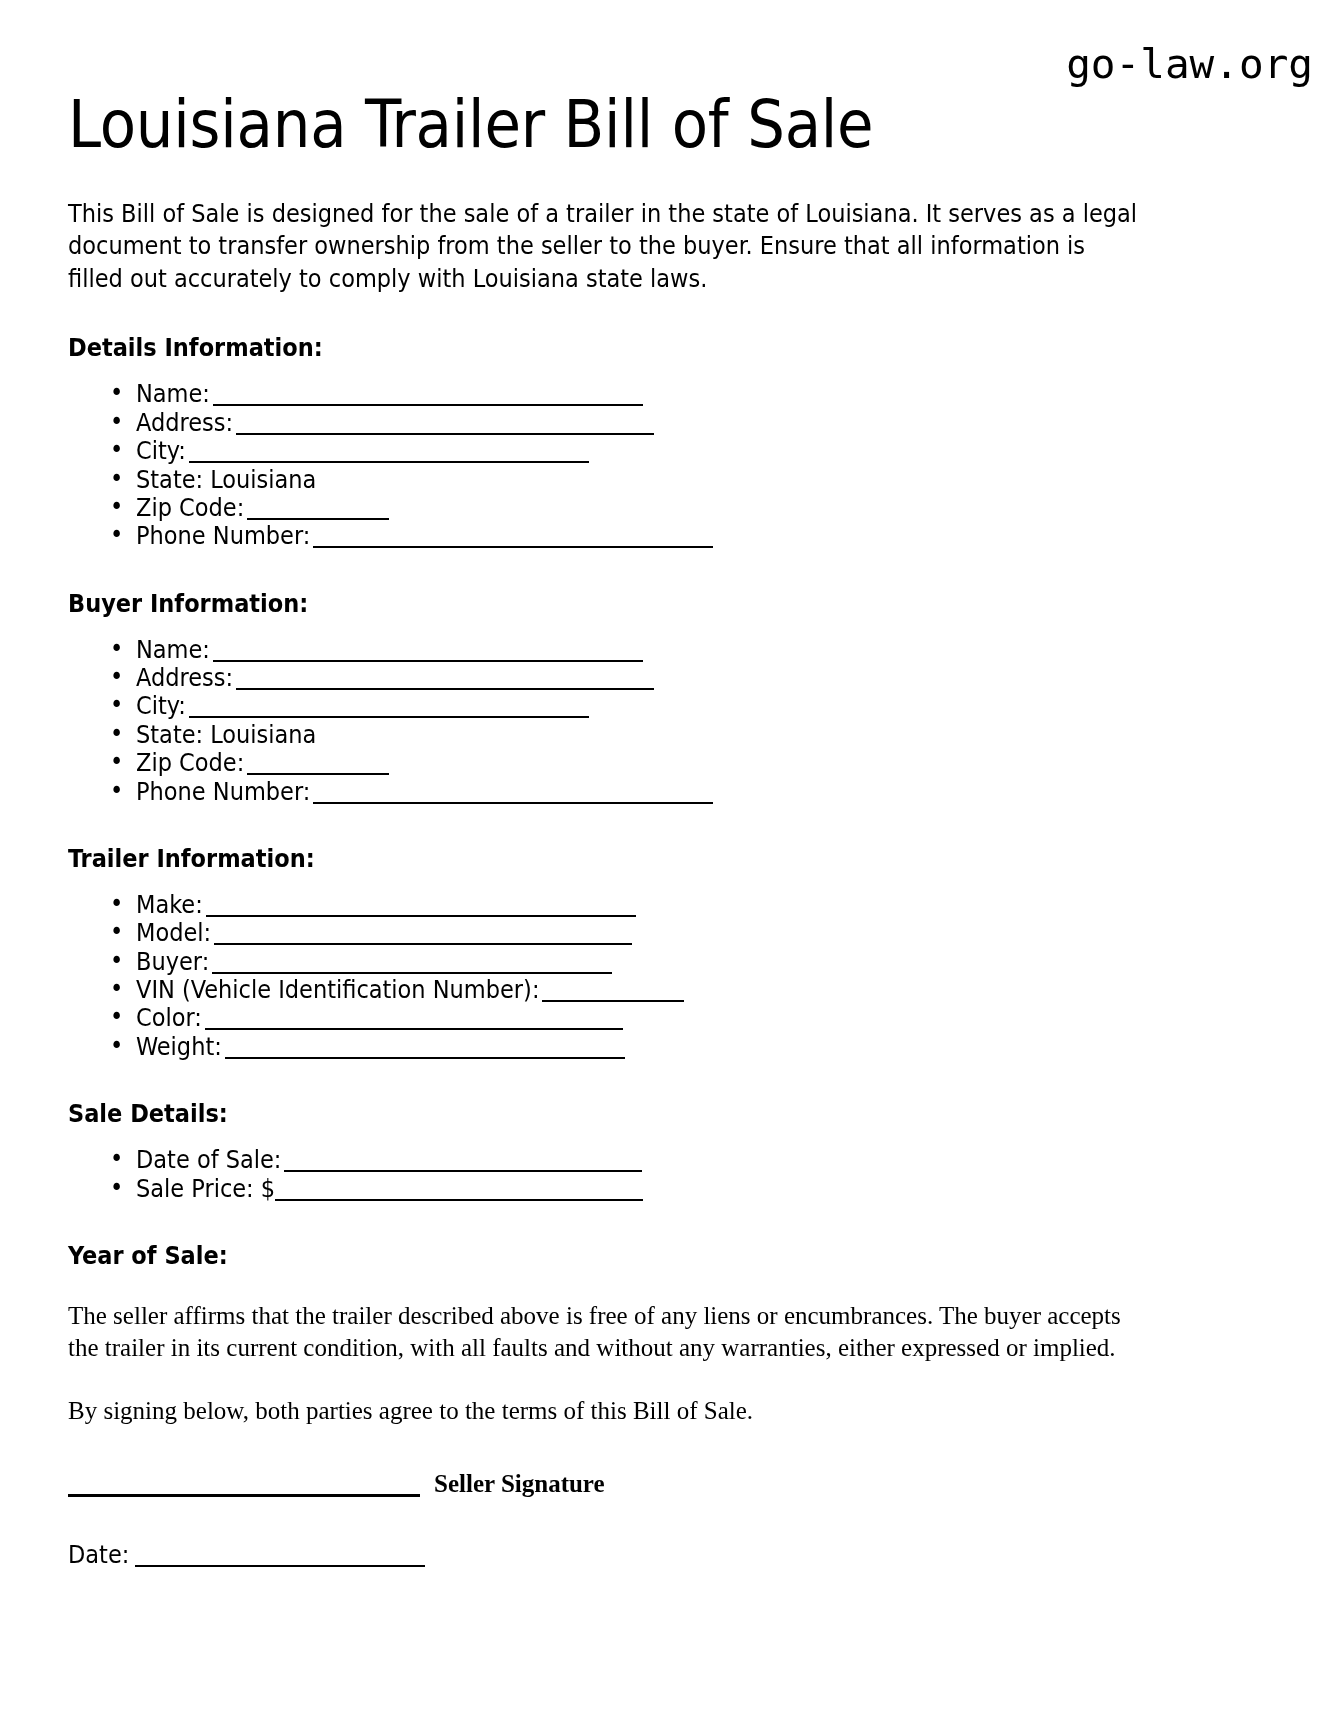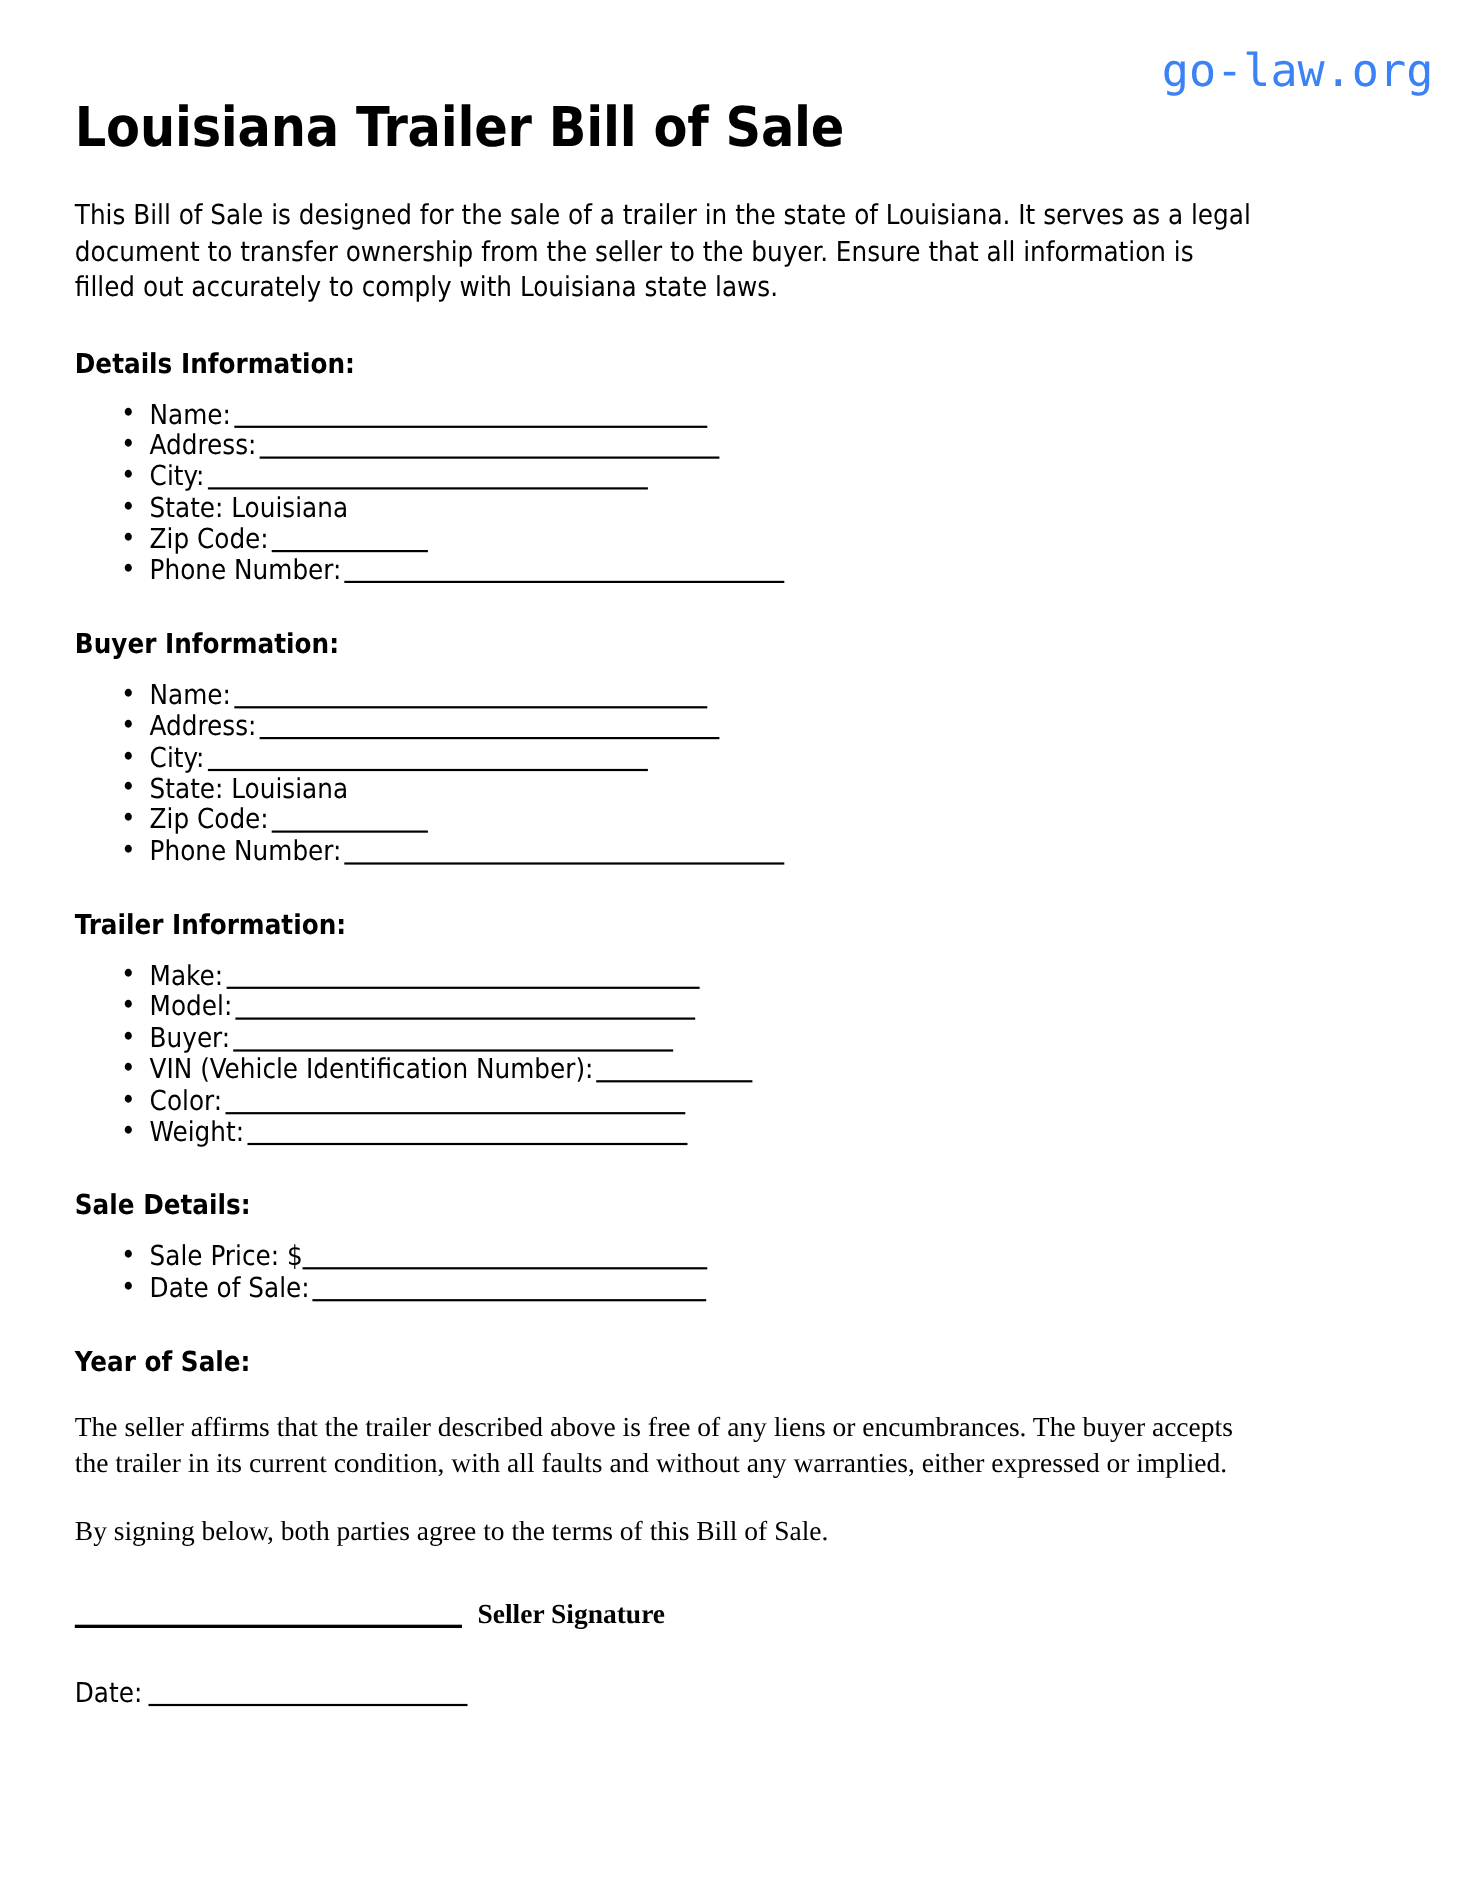--- a/index.html
+++ b/index.html
@@ -18,32 +18,32 @@
     color: #000000;
   }
   .content {
     position: absolute;
     left: 68px;
     top: 36px;
     width: 1120px;
   }
   .brand {
     position: absolute;
-    right: 28px;
+    right: 18px;
     top: 40px;
     font-family: "DejaVu Sans Mono", "Liberation Mono", monospace;
     font-size: 41px;
     letter-spacing: 0px;
-    color: #3b82f6;
+    color: #000000;
     white-space: nowrap;
   }
   h1.doc-title {
     font-family: "DejaVu Sans Condensed", "Liberation Sans Narrow", "Liberation Sans", sans-serif;
-    font-weight: bold;
-    font-size: 50px;
+    font-weight: normal;
+    font-size: 66px;
     line-height: 1.12;
     margin: 52px 0 0 0;
     padding: 0;
     letter-spacing: -0.2px;
   }
   p.intro {
     font-size: 25px;
     line-height: 1.30;
     margin: 36px 0 0 0;
     padding: 0;
@@ -167,22 +167,22 @@
       <li><span>Make:</span><span class="blank w-xl"></span></li>
       <li><span>Model:</span><span class="blank w-lg"></span></li>
       <li><span>Buyer:</span><span class="blank w-md"></span></li>
       <li><span>VIN (Vehicle Identification Number):</span><span class="blank w-sm"></span></li>
       <li><span>Color:</span><span class="blank w-lg"></span></li>
       <li><span>Weight:</span><span class="blank w-md"></span></li>
     </ul>
 
     <h2 class="section-title">Sale Details:</h2>
     <ul class="fields">
+      <li><span>Date of Sale:</span><span class="blank w-date"></span></li>
       <li><span>Sale Price: $</span><span class="blank w-price"></span></li>
-      <li><span>Date of Sale:</span><span class="blank w-date"></span></li>
     </ul>
 
     <h2 class="section-title">Year of Sale:</h2>
     <p class="body-text">The seller affirms that the trailer described above is free of any liens or encumbrances. The buyer accepts the trailer in its current condition, with all faults and without any warranties, either expressed or implied.</p>
 
     <p class="body-text">By signing below, both parties agree to the terms of this Bill of Sale.</p>
 
     <div class="sig-row">
       <span class="sig-line"></span><span class="sig-label">Seller Signature</span>
     </div>

